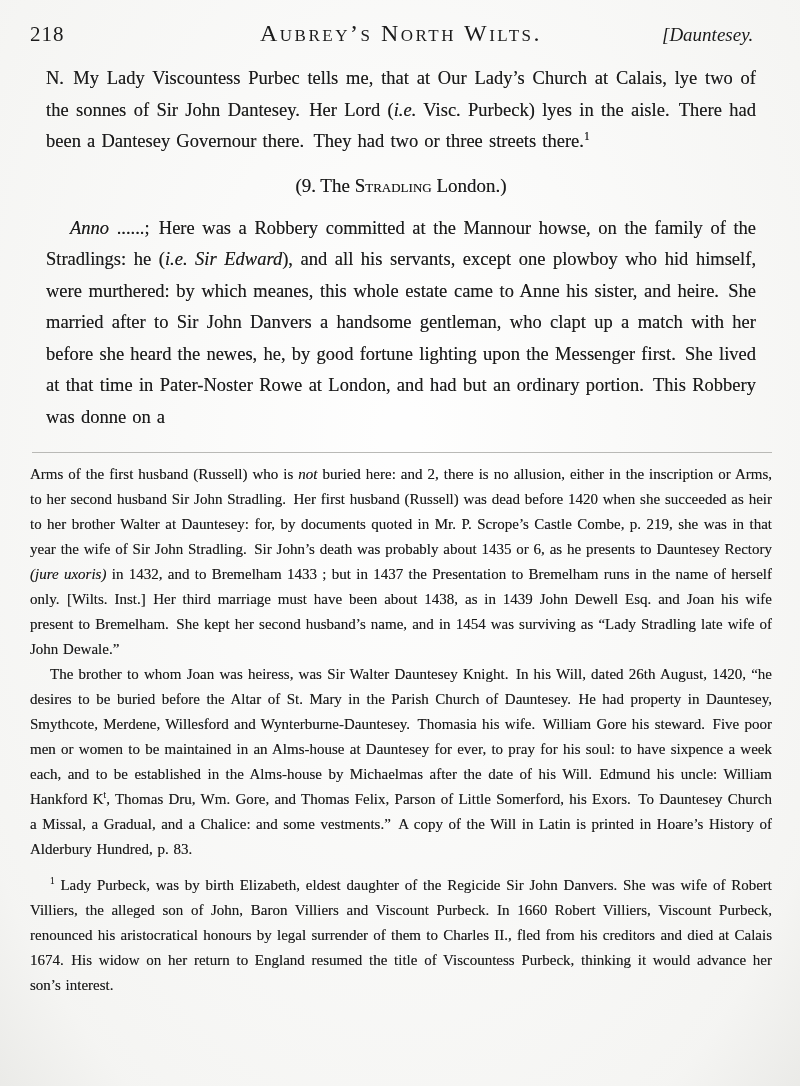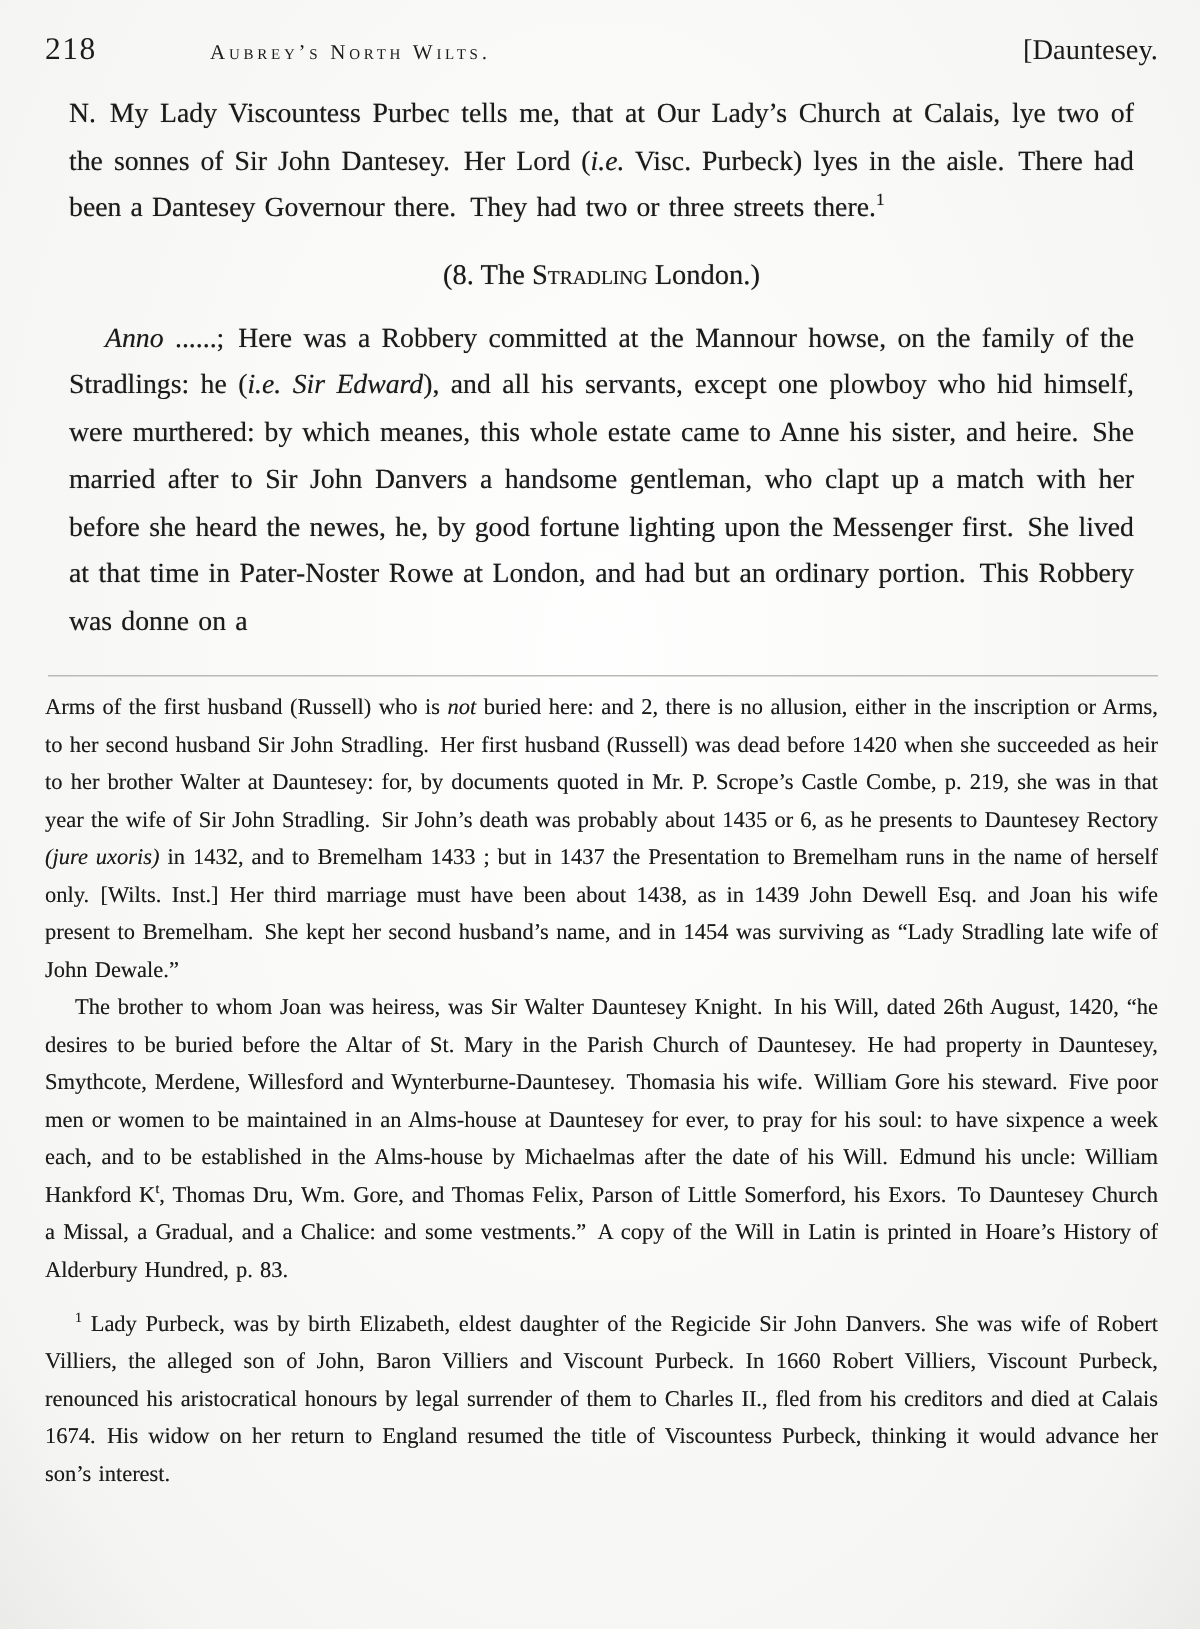--- a/index.html
+++ b/index.html
@@ -28,28 +28,29 @@
     align-items: baseline;
     margin-bottom: 16px;
   }
   .pg-num {
     font-size: 21px;
     letter-spacing: 1px;
     width: 110px;
   }
   .run-title {
     flex: 1;
-    text-align: left;
+    text-align: center;
     font-variant: small-caps;
-    font-size: 14px;
+    font-size: 24px;
     letter-spacing: 2.5px;
   }
   .margin-note {
     width: 110px;
-    text-align: right;
+    text-align: left;
+    font-style: italic;
     font-size: 19px;
   }
   
   .main-para {
     font-size: 18.5px;
     line-height: 31.5px;
     text-align: justify;
     margin: 16px;
     word-spacing: 1.5px;
     text-shadow: 0 0 0.5px rgba(20,20,20,0.55);
@@ -92,21 +93,21 @@
 <div class="page">
 
   <div class="pg-header">
     <span class="pg-num">218</span>
     <span class="run-title">Aubrey’s North Wilts.</span>
     <span class="margin-note">[Dauntesey.</span>
   </div>
 
   <p class="main-para"><span>N. My Lady Viscountess Purbec tells me, that at Our Lady’s Church at Calais, lye two of the sonnes of Sir John Dantesey. Her Lord (</span><span class="it">i.e.</span><span> Visc. Purbeck) lyes in the aisle. There had been a Dantesey Governour there. They had two or three streets there.</span><span class="sup">1</span></p>
 
-  <h2 class="section-heading" style="font-weight:normal;"><span>(8. The </span><span class="sc">Stradling</span><span> London.)</span></h2>
+  <h2 class="section-heading" style="font-weight:normal;"><span>(9. The </span><span class="sc">Stradling</span><span> London.)</span></h2>
 
   <p class="main-para indent"><span class="it">Anno</span><span> ......; Here was a Robbery committed at the Mannour howse, on the family of the Stradlings: he (</span><span class="it">i.e. Sir Edward</span><span>), and all his servants, except one plowboy who hid himself, were murthered: by which meanes, this whole estate came to Anne his sister, and heire. She married after to Sir John Danvers a handsome gentleman, who clapt up a match with her before she heard the newes, he, by good fortune lighting upon the Messenger first. She lived at that time in Pater-Noster Rowe at London, and had but an ordinary portion. This Robbery was donne on a</span></p>
 
   <hr class="fn-divider">
 
   <p class="fn-para"><span>Arms of the first husband (Russell) who is </span><span class="it">not</span><span> buried here: and 2, there is no allusion, either in the inscription or Arms, to her second husband Sir John Stradling. Her first husband (Russell) was dead before 1420 when she succeeded as heir to her brother Walter at Dauntesey: for, by documents quoted in Mr. P. Scrope’s Castle Combe, p. 219, she was in that year the wife of Sir John Stradling. Sir John’s death was probably about 1435 or 6, as he presents to Dauntesey Rectory </span><span class="it">(jure uxoris)</span><span> in 1432, and to Bremelham 1433 ; but in 1437 the Presentation to Bremelham runs in the name of herself only. [Wilts. Inst.] Her third marriage must have been about 1438, as in 1439 John Dewell Esq. and Joan his wife present to Bremelham. She kept her second husband’s name, and in 1454 was surviving as “Lady Stradling late wife of John Dewale.”</span></p>
 
   <p class="fn-para indent"><span>The brother to whom Joan was heiress, was Sir Walter Dauntesey Knight. In his Will, dated 26th August, 1420, “he desires to be buried before the Altar of St. Mary in the Parish Church of Dauntesey. He had property in Dauntesey, Smythcote, Merdene, Willesford and Wynterburne-Dauntesey. Thomasia his wife. William Gore his steward. Five poor men or women to be maintained in an Alms-house at Dauntesey for ever, to pray for his soul: to have sixpence a week each, and to be established in the Alms-house by Michaelmas after the date of his Will. Edmund his uncle: William Hankford K</span><span class="sup">t</span><span>, Thomas Dru, Wm. Gore, and Thomas Felix, Parson of Little Somerford, his Exors. To Dauntesey Church a Missal, a Gradual, and a Chalice: and some vestments.” A copy of the Will in Latin is printed in Hoare’s History of Alderbury Hundred, p. 83.</span></p>
 
   <p class="fn-para indent gap"><span class="sup">1</span><span> Lady Purbeck, was by birth Elizabeth, eldest daughter of the Regicide Sir John Danvers. She was wife of Robert Villiers, the alleged son of John, Baron Villiers and Viscount Purbeck. In 1660 Robert Villiers, Viscount Purbeck, renounced his aristocratical honours by legal surrender of them to Charles II., fled from his creditors and died at Calais 1674. His widow on her return to England resumed the title of Viscountess Purbeck, thinking it would advance her son’s interest.</span></p>

